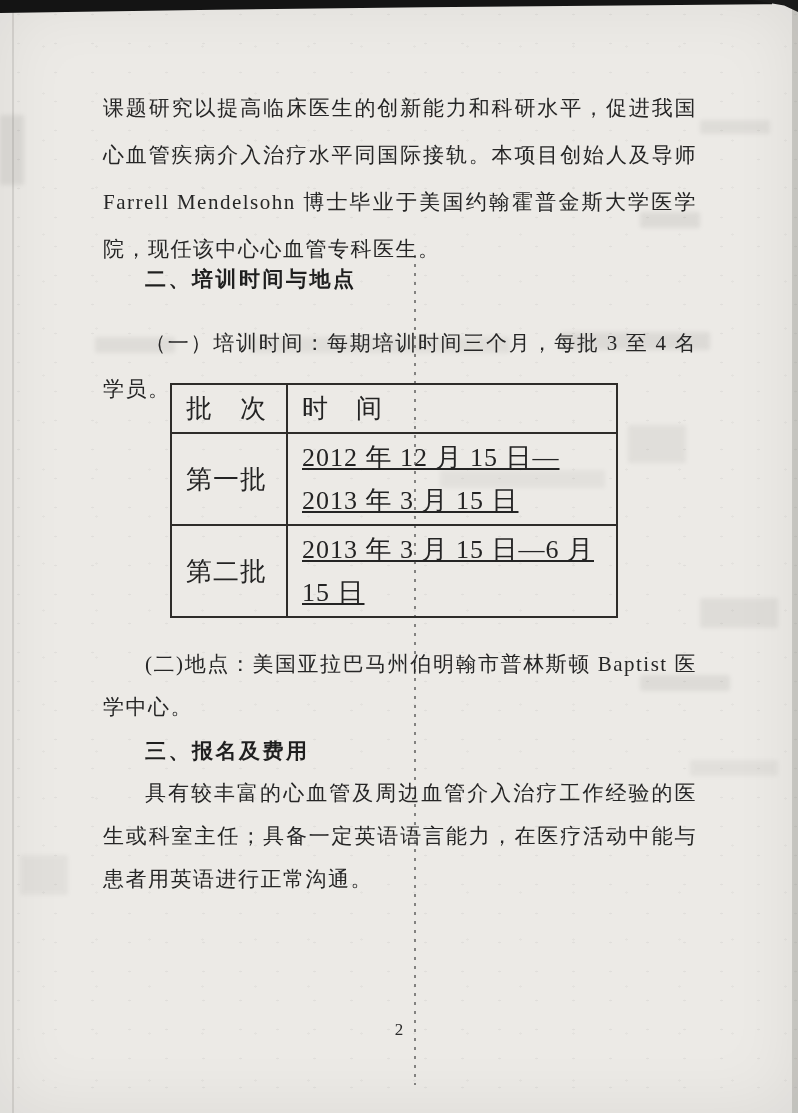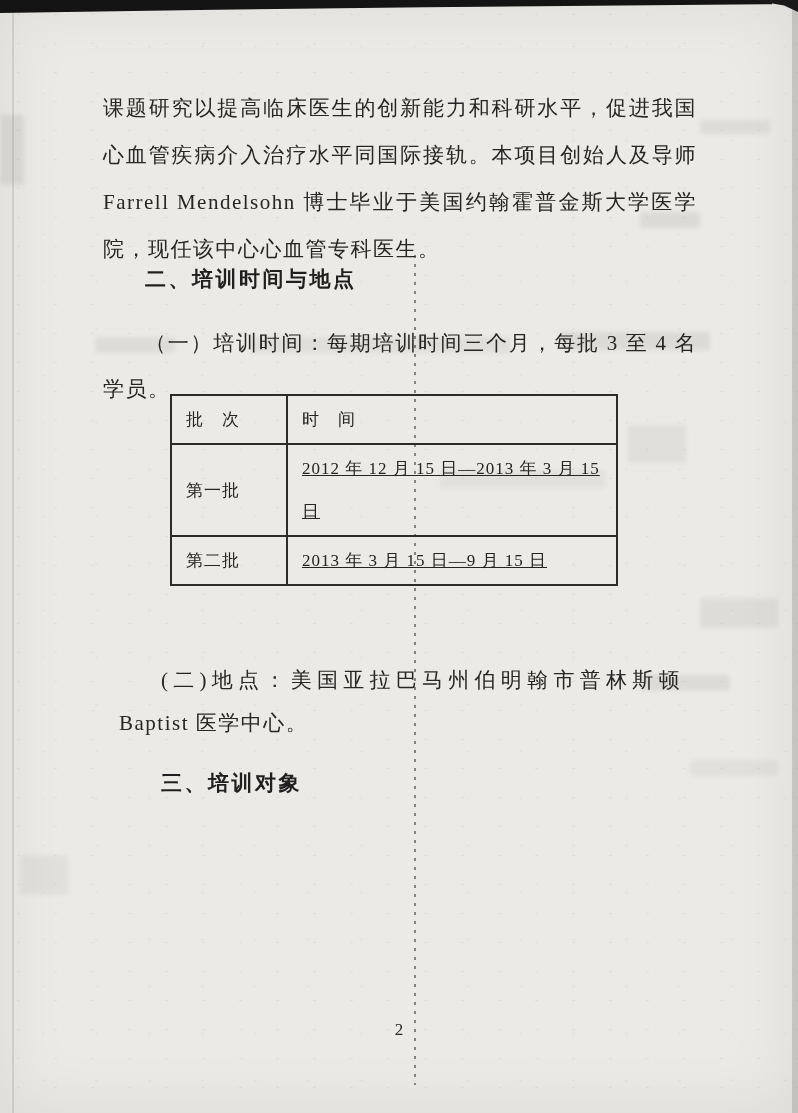--- a/index.html
+++ b/index.html
@@ -60,34 +60,34 @@
   .tblock {
     position: absolute; left: 103px; width: 594px;
     font-size: 21px; letter-spacing: 1.5px;
     text-align: justify; text-justify: inter-character;
     z-index: 3;
   }
   .p1 { top: 85px; line-height: 47px; }
   .h-two { top: 265px; }
   .i-one { top: 320px; line-height: 46px; text-indent: 2em; }
   .flow2 { top: 643px; line-height: 43px; }
-  .flow2 p { margin: 16px; text-indent: 2em; }
+  .flow2 p { margin: 0; text-indent: 2em; }
   .heading {
     font-family: "Liberation Sans", "DejaVu Sans", sans-serif;
     font-weight: bold; font-size: 21px; letter-spacing: 2.5px;
     text-indent: 2em; margin: 0; color: #1f1f1f;
   }
   .flow2 .heading { letter-spacing: 2.5px; }
   p { margin: 0; }
 
   
   table.schedule {
-    position: absolute; top: 394px; left: 170px;
+    position: absolute; top: 383px; left: 170px;
     border-collapse: collapse; z-index: 3;
-    font-size: 17px; letter-spacing: 1px; color: #242424;
+    font-size: 26px; letter-spacing: 1px; color: #242424;
   }
   table.schedule th, table.schedule td {
     border: 2px solid #2e2c29;
     font-weight: normal; text-align: left;
     padding: 2px 8px 2px 14px; line-height: 43px;
     vertical-align: middle;
   }
   table.schedule th { height: 40px; }
   table.schedule td.col-batch { width: 92px; }
   table.schedule td.col-time  { width: 306px; text-decoration: underline; }
@@ -136,25 +136,26 @@
         <th>时　间</th>
       </tr>
     </thead>
     <tbody>
       <tr>
         <td class="col-batch">第一批</td>
         <td class="col-time">2012 年 12 月 15 日—2013 年 3 月 15 日</td>
       </tr>
       <tr class="short">
         <td class="col-batch">第二批</td>
-        <td class="col-time">2013 年 3 月 15 日—9 月 15 日</td>
+        <td class="col-time">2013 年 3 月 15 日—6 月 15 日</td>
       </tr>
     </tbody>
   </table>
 
   <div class="tblock flow2">
     <p>(二)地点：美国亚拉巴马州伯明翰市普林斯顿 Baptist 医学中心。</p>
-    <p class="heading">三、培训对象</p>
+    <p class="heading">三、报名及费用</p>
+    <p>具有较丰富的心血管及周边血管介入治疗工作经验的医生或科室主任；具备一定英语语言能力，在医疗活动中能与患者用英语进行正常沟通。</p>
   </div>
 
   <div class="page-number">2</div>
 
 </div>
 
 </body></html>

